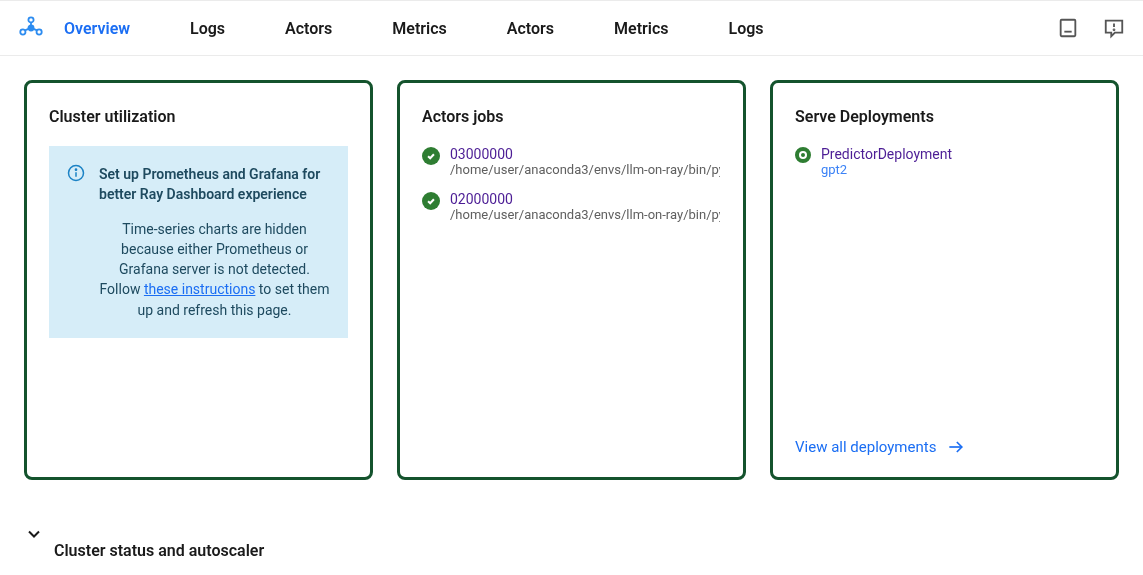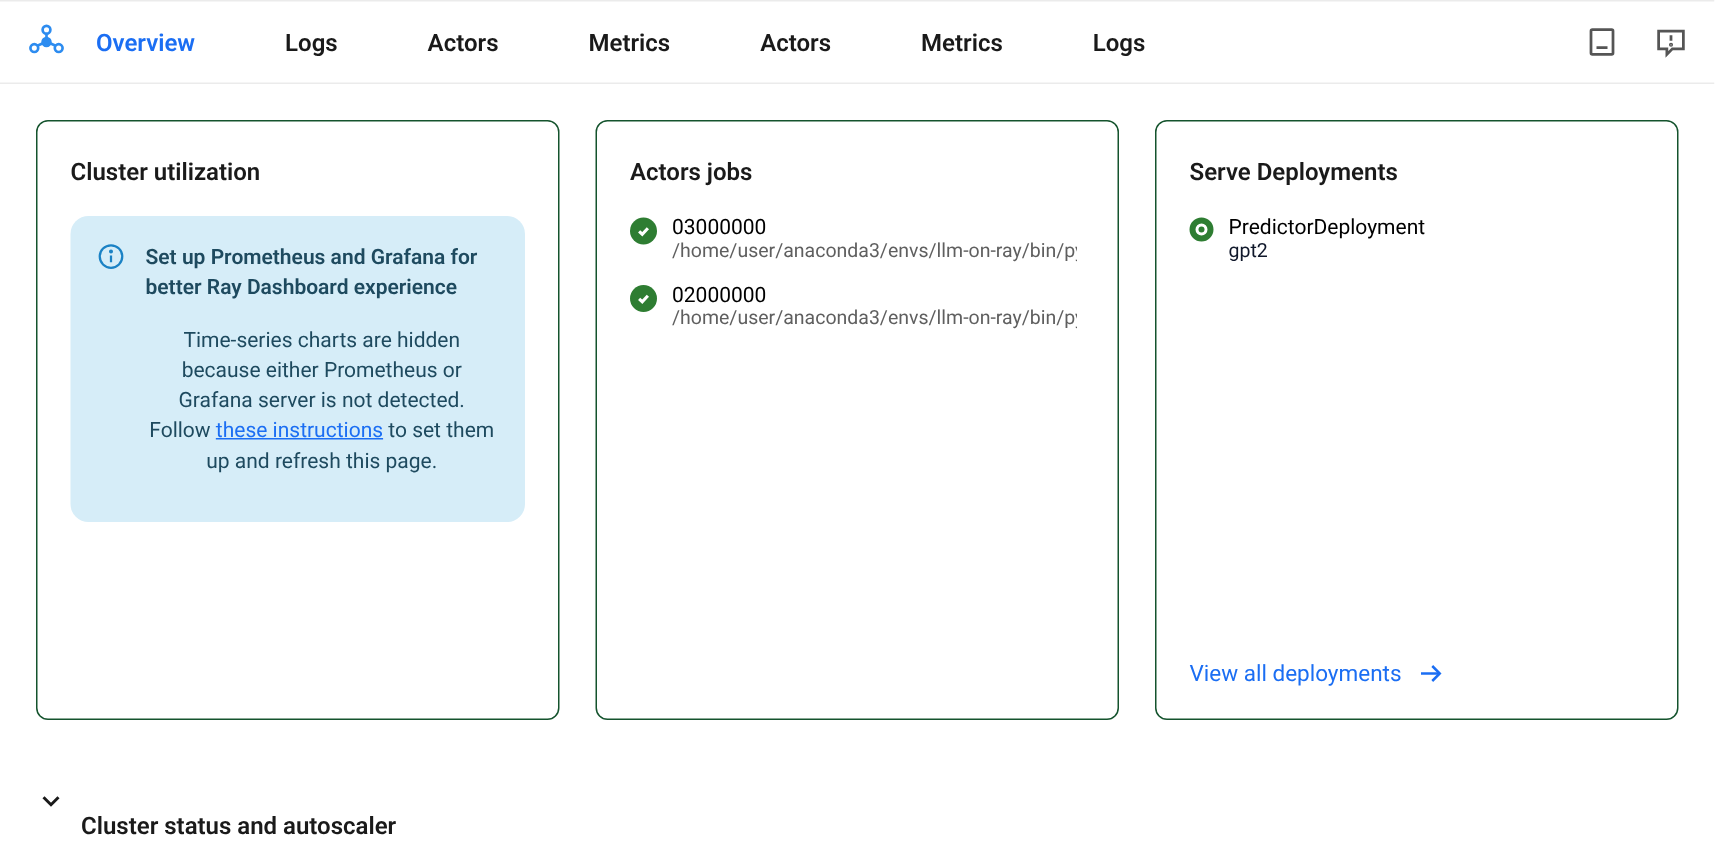--- a/index.html
+++ b/index.html
@@ -41,38 +41,38 @@
     
     
     .content { padding: 24px; }
     .card-row {
       display: flex;
       gap: 24px;
       margin-bottom: 28px;
     }
     .card {
       flex: 1;
-      border: 1px solid #14532d;
+      border: 3px solid #14532d;
       border-radius: 8px;
       padding: 24px 22px 20px 22px;
       min-height: 400px;
       display: flex;
       flex-direction: column;
     }
     .card-title {
       font-size: 16px;
       font-weight: 600;
       margin-bottom: 20px;
     }
     
     
     .alert {
       background: #d6edf8;
-      border-radius: 12px;
-      padding: 18px 18px 30px 50px;
+      border-radius: 0;
+      padding: 18px 18px 18px 50px;
       position: relative;
       color: #1e4a5f;
     }
     .alert-icon {
       position: absolute;
       left: 18px;
       top: 18px;
       width: 18px; height:18px;
       color: #1b82c5;
     }
@@ -95,23 +95,23 @@
       background: #fff;
       border: 4px solid #2e7d32;
       width: 16px; height: 16px;
       position: relative;
     }
     .status-dot.ring::after{
       content:""; width:4px; height:4px; border-radius:50%; background:#2e7d32;
       position:absolute; top:50%; left:50%; transform:translate(-50%,-50%);
     }
     .job-info { min-width: 0; }
-    .job-id { color: #000000; font-size: 14px; cursor: pointer; }
+    .job-id { color: #4c1d95; font-size: 14px; cursor: pointer; }
     .job-path { color: #5f5f5f; font-size: 13px; white-space: nowrap; overflow: hidden; text-overflow: clip; max-width: 270px; }
-    .job-sub { color: #0f172a; font-size: 13px; }
+    .job-sub { color: #3b82f6; font-size: 13px; }
     
     .card-footer { margin-top: auto; }
     .view-all {
       color: #1b6ef3;
       font-size: 15px;
       font-weight: 400;
       display: inline-flex;
       align-items: center;
       gap: 10px;
       cursor: pointer;

